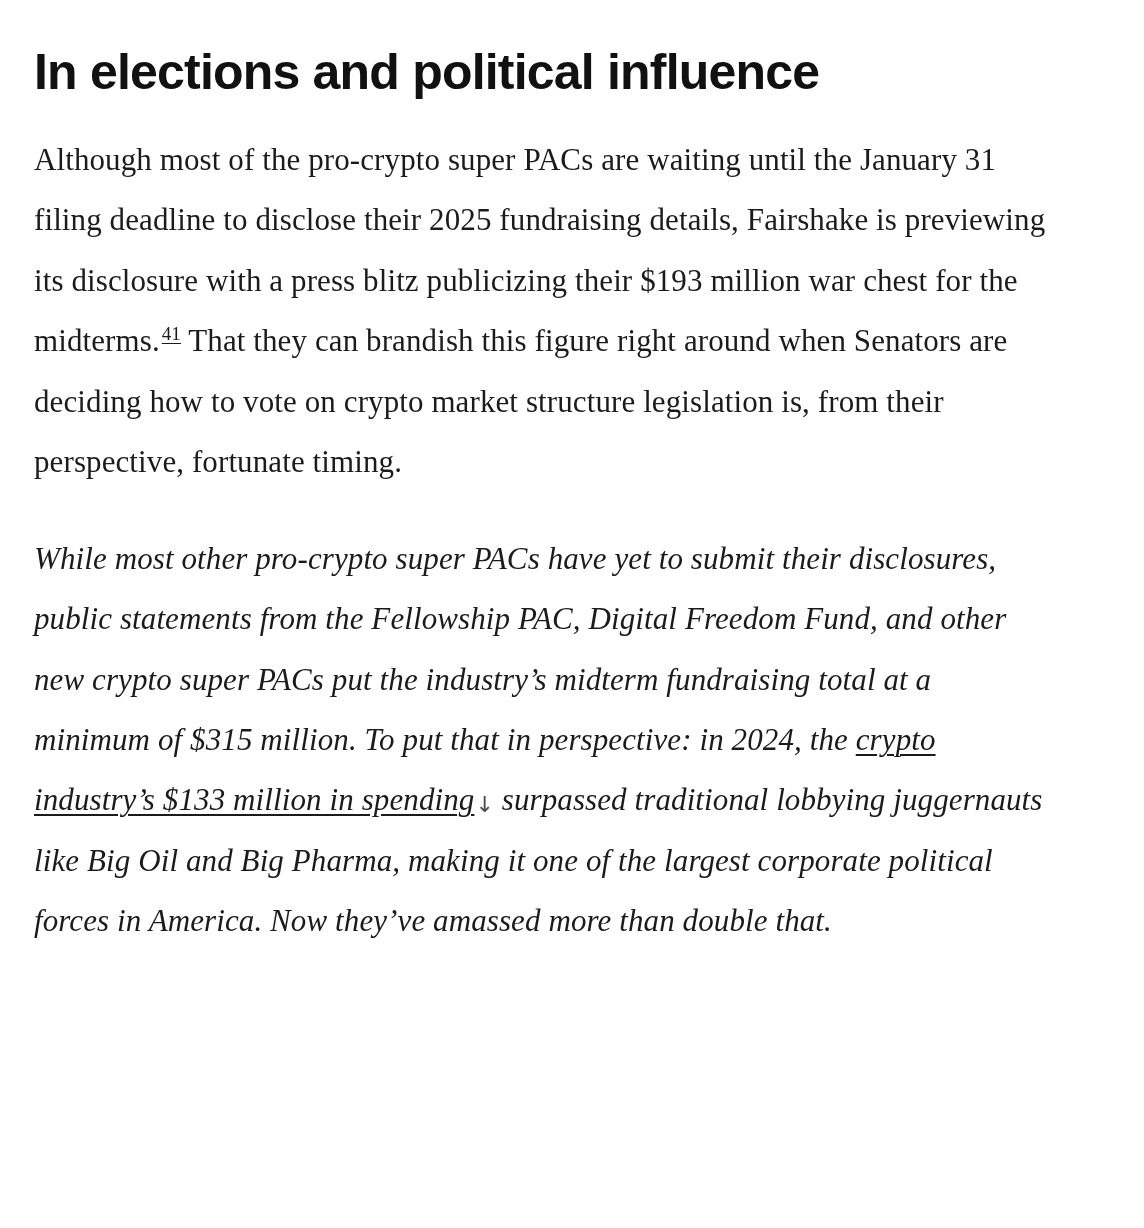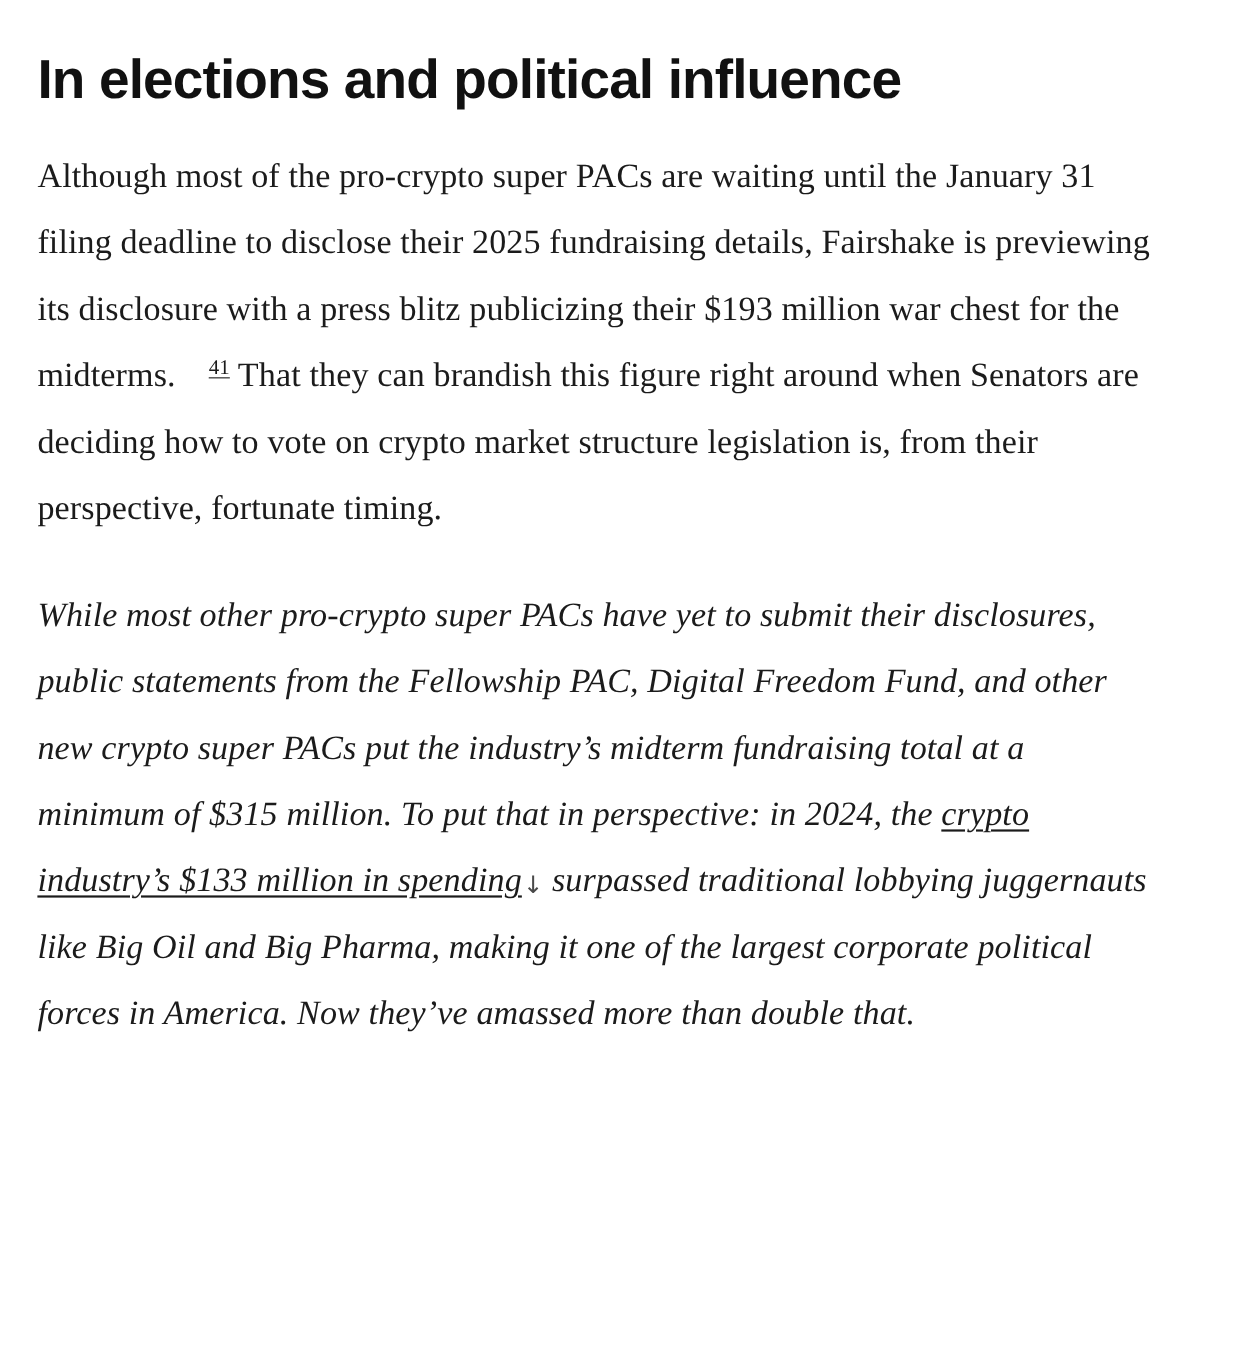--- a/index.html
+++ b/index.html
@@ -43,21 +43,20 @@
   }
   .footnote-ref {
     font-size: 19px;
     vertical-align: super;
     line-height: 0;
     text-decoration: underline;
     text-underline-offset: 3px;
     color: #1b1b1b;
     cursor: pointer;
     padding-left: 2px;
-    margin-left: 28px;
   }
   .inline-link {
     color: #1b1b1b;
     text-decoration: underline;
     text-underline-offset: 4px;
     text-decoration-thickness: 1.5px;
     cursor: pointer;
   }
   .link-arrow {
     display: inline-block;

